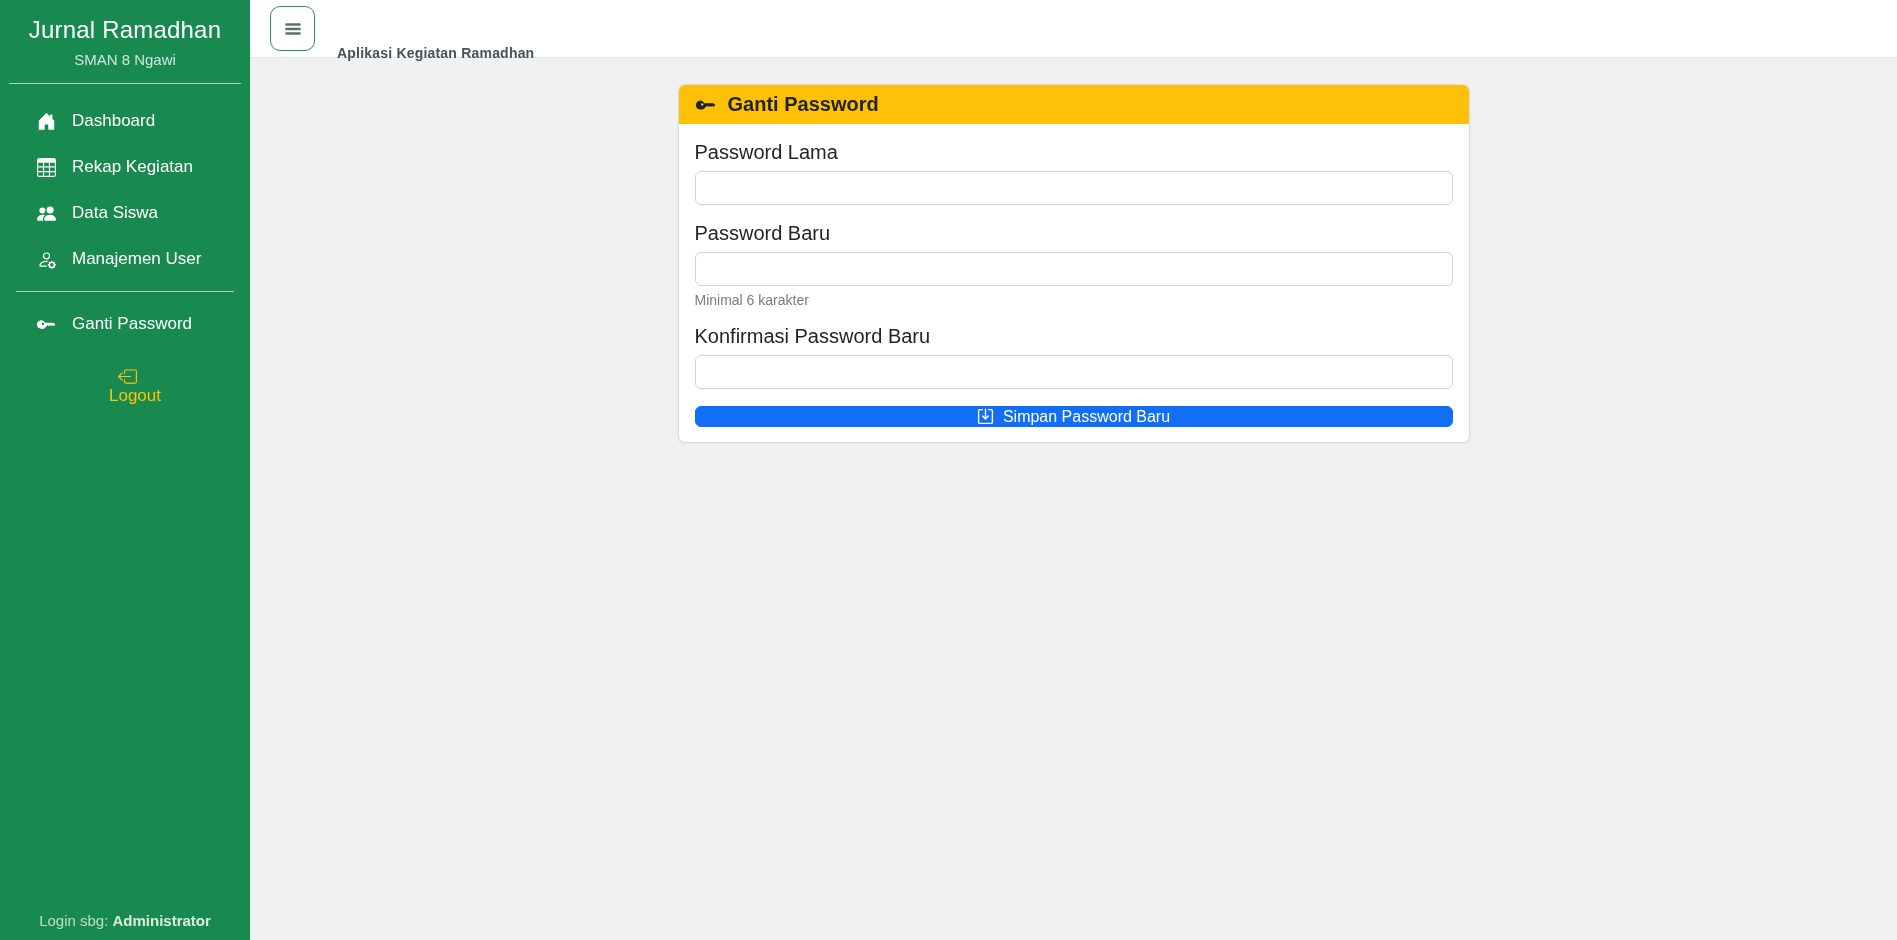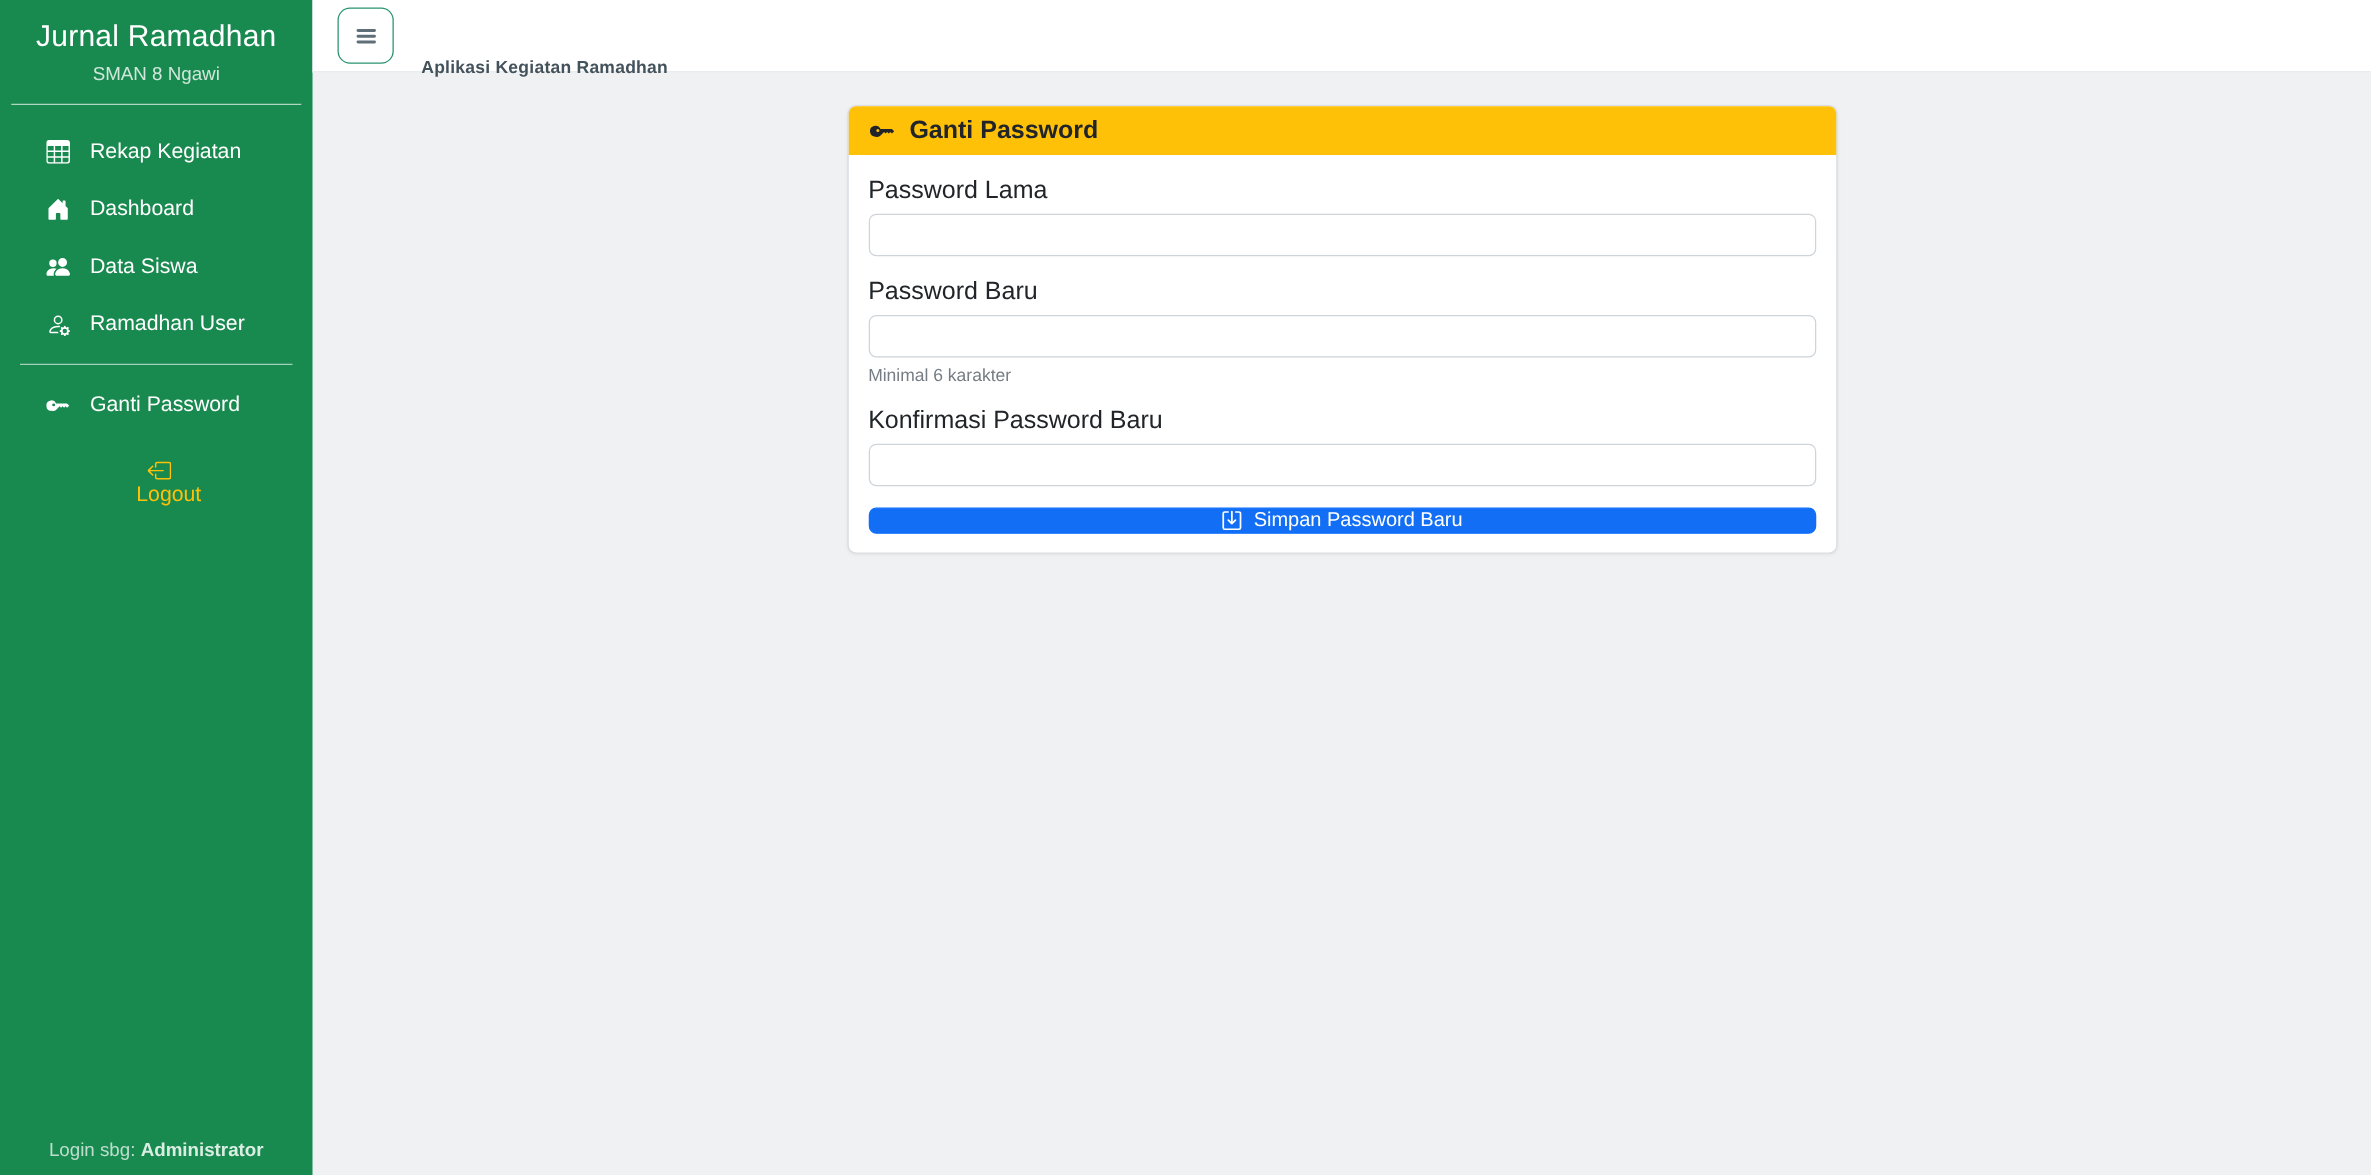--- a/index.html
+++ b/index.html
@@ -123,48 +123,48 @@
     <div class="brand">
       <div class="brand-title">Jurnal Ramadhan</div>
       <div class="brand-sub">SMAN 8 Ngawi</div>
     </div>
     <hr class="side-divider">
 
     <nav class="nav">
       <div class="nav-item">
         <span class="nicon">
           <svg viewBox="0 0 16 16" fill="currentColor">
+              <path d="M6.5 14.5v-3.505c0-.245.25-.495.5-.495h2c.25 0 .5.25.5.5v3.5a.5.5 0 0 0 .5.5h4a.5.5 0 0 0 .5-.5v-7a.5.5 0 0 0-.146-.354L13 5.793V2.5a.5.5 0 0 0-.5-.5h-1a.5.5 0 0 0-.5.5v1.293L8.354 1.146a.5.5 0 0 0-.708 0l-6 6A.5.5 0 0 0 1.5 7.5v7a.5.5 0 0 0 .5.5h4a.5.5 0 0 0 .5-.5Z"></path>
+            </svg>
+        </span>
+        <span>Dashboard</span>
+      </div>
+      <div class="nav-item">
+        <span class="nicon">
+          <svg viewBox="0 0 16 16" fill="currentColor">
               <path d="M0 2a2 2 0 0 1 2-2h12a2 2 0 0 1 2 2v12a2 2 0 0 1-2 2H2a2 2 0 0 1-2-2V2zm15 2h-4v3h4V4zm0 4h-4v3h4V8zm0 4h-4v3h3a1 1 0 0 0 1-1v-2zm-5 3v-3H6v3h4zm-5 0v-3H1v2a1 1 0 0 0 1 1h3zm-4-4h4V8H1v3zm0-4h4V4H1v3zm5-3v3h4V4H6zm4 4H6v3h4V8z"></path>
             </svg>
         </span>
         <span>Rekap Kegiatan</span>
       </div>
       <div class="nav-item">
         <span class="nicon">
           <svg viewBox="0 0 16 16" fill="currentColor">
-              <path d="M6.5 14.5v-3.505c0-.245.25-.495.5-.495h2c.25 0 .5.25.5.5v3.5a.5.5 0 0 0 .5.5h4a.5.5 0 0 0 .5-.5v-7a.5.5 0 0 0-.146-.354L13 5.793V2.5a.5.5 0 0 0-.5-.5h-1a.5.5 0 0 0-.5.5v1.293L8.354 1.146a.5.5 0 0 0-.708 0l-6 6A.5.5 0 0 0 1.5 7.5v7a.5.5 0 0 0 .5.5h4a.5.5 0 0 0 .5-.5Z"></path>
-            </svg>
-        </span>
-        <span>Dashboard</span>
-      </div>
-      <div class="nav-item">
-        <span class="nicon">
-          <svg viewBox="0 0 16 16" fill="currentColor">
               <path d="M7 14s-1 0-1-1 1-4 5-4 5 3 5 4-1 1-1 1H7Zm4-6a3 3 0 1 0 0-6 3 3 0 0 0 0 6Zm-5.784 6A2.238 2.238 0 0 1 5 13c0-1.355.68-2.75 1.936-3.72A6.325 6.325 0 0 0 5 9c-4 0-5 3-5 4s1 1 1 1h4.216ZM4.5 8a2.5 2.5 0 1 0 0-5 2.5 2.5 0 0 0 0 5Z"></path>
             </svg>
         </span>
         <span>Data Siswa</span>
       </div>
       <div class="nav-item">
         <span class="nicon">
           <svg viewBox="0 0 16 16" fill="currentColor">
               <path d="M11 5a3 3 0 1 1-6 0 3 3 0 0 1 6 0ZM8 7a2 2 0 1 0 0-4 2 2 0 0 0 0 4Zm.256 7a4.474 4.474 0 0 1-.229-1.004H3c.001-.246.154-.986.832-1.664C4.484 10.68 5.711 10 8 10c.26 0 .507.009.74.025.226-.341.496-.65.804-.918C9.077 9.038 8.564 9 8 9c-5 0-6 3-6 4s1 1 1 1h5.256Zm3.63-4.54c.18-.613 1.048-.613 1.229 0l.043.148a.64.64 0 0 0 .921.382l.136-.074c.561-.306 1.175.308.87.869l-.075.136a.64.64 0 0 0 .382.92l.149.045c.612.18.612 1.048 0 1.229l-.15.043a.64.64 0 0 0-.38.921l.074.136c.305.561-.309 1.175-.87.87l-.136-.075a.64.64 0 0 0-.92.382l-.045.149c-.18.612-1.048.612-1.229 0l-.043-.15a.64.64 0 0 0-.921-.38l-.136.074c-.561.305-1.175-.309-.87-.87l.075-.136a.64.64 0 0 0-.382-.92l-.148-.045c-.613-.18-.613-1.048 0-1.229l.148-.043a.64.64 0 0 0 .382-.921l-.074-.136c-.306-.561.308-1.175.869-.87l.136.075a.64.64 0 0 0 .92-.382l.045-.148ZM14 12.5a1.5 1.5 0 1 0-3 0 1.5 1.5 0 0 0 3 0Z"></path>
             </svg>
         </span>
-        <span>Ramadhan User</span>
+        <span>Manajemen User</span>
       </div>
 
       <hr class="side-divider mid">
 
       <div class="nav-item">
         <span class="nicon">
           <svg viewBox="0 0 16 16" fill="currentColor">
               <path d="M3.5 11.5a3.5 3.5 0 1 1 3.163-5H14L15.5 8 14 9.5l-1-1-1 1-1-1-1 1-1-1-1.598 1.598A3.5 3.5 0 0 1 3.5 11.5Zm2.5-4a1 1 0 1 0-2 0 1 1 0 0 0 2 0Z"></path>
             </svg>
         </span>

